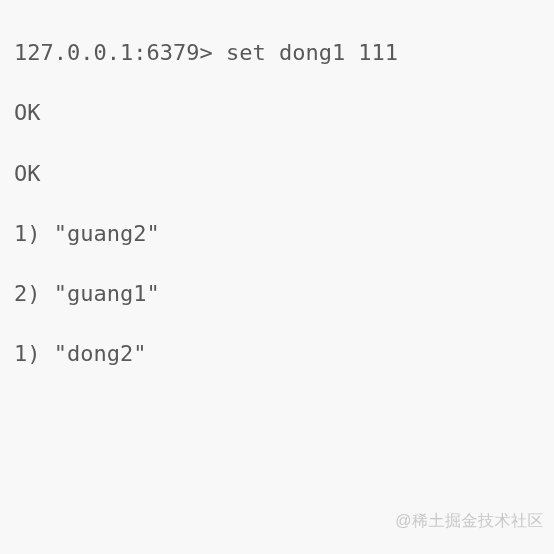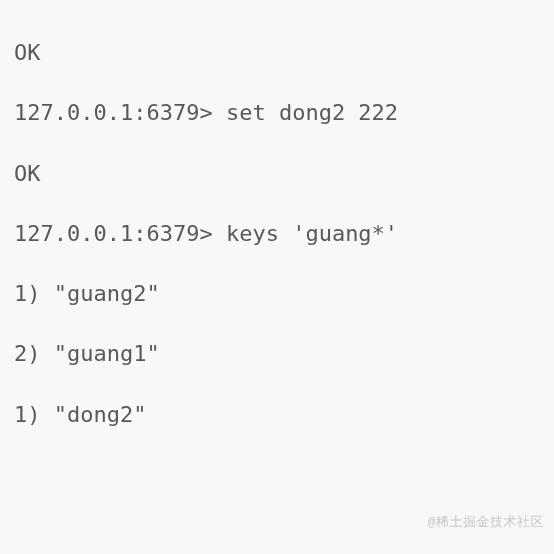--- a/index.html
+++ b/index.html
@@ -22,34 +22,33 @@
     .terminal {
       white-space: pre;
     }
     .line {
       display: block;
     }
     .watermark {
       position: absolute;
       bottom: 22px;
       right: 10px;
-      font-size: 13px;
+      font-size: 16px;
       color: #c8c8c8;
-      font-family: Liberation Mono, monospace;
+      font-family: Liberation Sans, sans-serif;
       letter-spacing: 0.5px;
     }
   </style>
 </head>
 <body>
 
 <div class="terminal">
+<span class="line">127.0.0.1:6379&gt; set dong1 111</span>
 <span class="line">OK</span>
-<span class="line">127.0.0.1:6379&gt; set dong2 222</span>
 <span class="line">OK</span>
-<span class="line">127.0.0.1:6379&gt; keys 'guang*'</span>
 <span class="line">1) "guang2"</span>
 <span class="line">2) "guang1"</span>
 <span class="line">1) "dong2"</span>
 
 
 
 
 
 
 </div>

